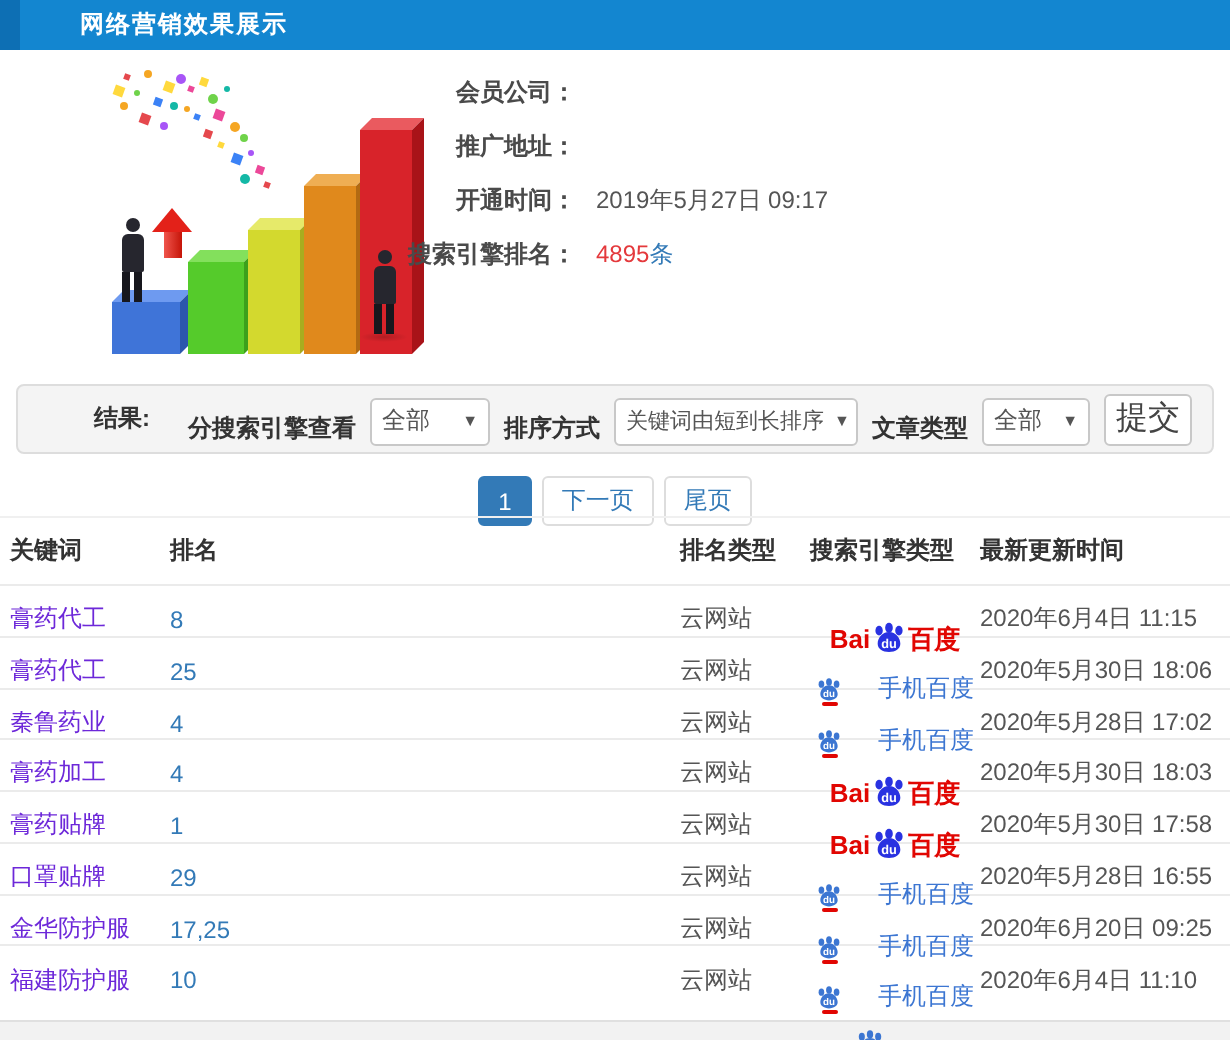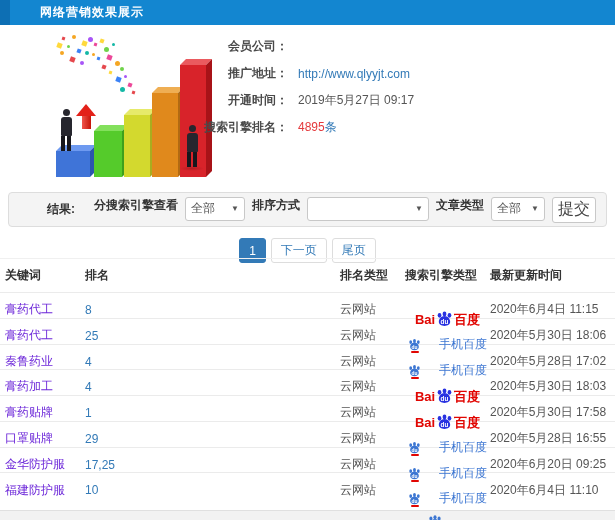--- a/index.html
+++ b/index.html
@@ -62,21 +62,21 @@
   .val-link { color:#337ab7; }
   .val-text { color:#555; }
   .count-red { color:#e4393c; }
   .count-unit { color:#337ab7; }
 
   
   .filter-bar { position:absolute; left:8px; top:192px; width:599px; height:35px;
     background:#f4f4f4; border:1px solid #ddd; border-radius:4px;
     display:flex; align-items:center; padding:0 10px; }
   .filter-bar .result-label { font-weight:bold; color:#333;padding-left:28px; }
-  .filter-right { margin-left:auto; display:flex; align-items:flex-start; gap:7px; }
+  .filter-right { margin-left:auto; display:flex; align-items:flex-end; gap:7px; }
   .f-label { font-weight:bold; color:#333; white-space:nowrap; }
   .select { height:24px; background:#fff; border:1px solid #c8c8c8; border-radius:3px;
     display:flex; align-items:center; padding:0 5px; color:#555; cursor:pointer; white-space:nowrap; }
   .select .caret { margin-left:auto; font-size:8px; color:#555; padding-left:5px; }
   .sel-engine { width:60px; } .sel-sort { width:122px; font-size:11px; } .sel-article { width:54px; }
   .submit-btn { height:26px; padding:0 5px; background:#fff; border:1px solid #c8c8c8;
     border-radius:3px; color:#444; cursor:pointer; font-size:16px; white-space:nowrap; }
 
   
   .pagination { position:absolute; left:0; top:238px; width:615px;
@@ -176,21 +176,20 @@
         </div>
     </div>
   </div>
 
   <div class="info-rows">
     <div class="info-row">
       <span class="lbl">会员公司：</span>
     </div>
     <div class="info-row">
       <span class="lbl">推广地址：</span>
-      <a class="val val-link" href="#">http://www.qlyyjt.com</a>
     </div>
     <div class="info-row">
       <span class="lbl">开通时间：</span>
       <span class="val val-text">2019年5月27日 09:17</span>
     </div>
     <div class="info-row">
       <span class="lbl">搜索引擎排名：</span>
       <span class="val"><span class="count-red">4895</span><span class="count-unit">条</span></span>
     </div>
   </div>
@@ -199,20 +198,21 @@
 <div class="filter-bar">
   <span class="result-label">结果:</span>
   <div class="filter-right">
     <span class="f-label">分搜索引擎查看</span>
     <div class="select sel-engine">
       <span>全部</span>
       <span class="caret">▼</span>
     </div>
     <span class="f-label">排序方式</span>
     <div class="select sel-sort">
+      <span>关键词由短到长排序</span>
       <span class="caret">▼</span>
     </div>
     <span class="f-label">文章类型</span>
     <div class="select sel-article">
       <span>全部</span>
       <span class="caret">▼</span>
     </div>
     <button class="submit-btn">提交</button>
   </div>
 </div>

